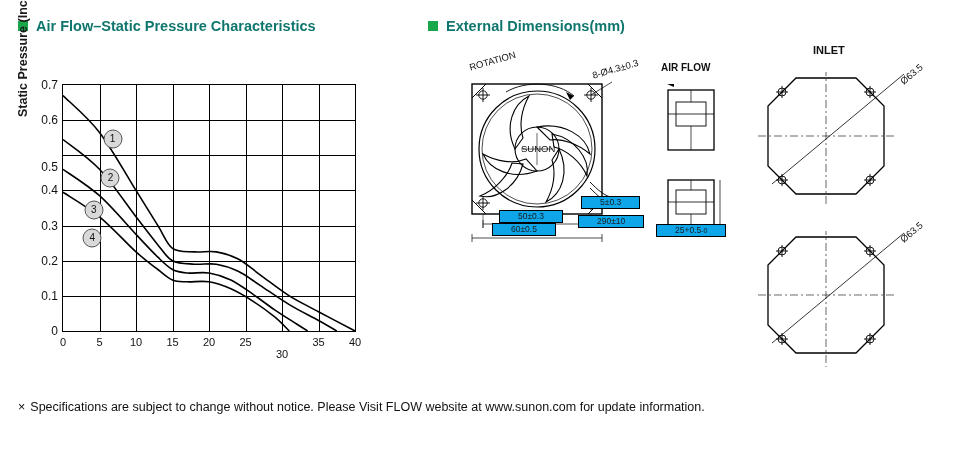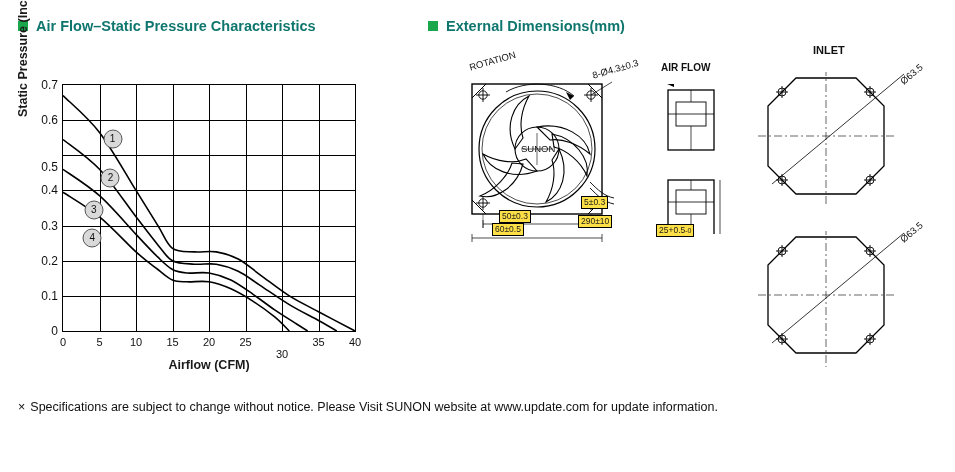--- a/index.html
+++ b/index.html
@@ -61,22 +61,22 @@
     font-size:10px;line-height:16px;text-align:center;
     color:#111;
     transform:translate(-50%,-50%);
   }
 
   
   #draw-block{position:absolute;left:428px;top:46px;width:512px;height:340px;}
   .lbl{position:absolute;font-size:9.5px;color:#111;white-space:nowrap;}
   .lbl.b{font-weight:bold;font-size:10px;}
   .dimbox{
-    position:absolute;border:1px solid #000;background:#fde047;
-    font-size:8.5px;text-align:center;padding:0 2px;
+    position:absolute;border:1px solid #000;background:#0ea5e9;
+    font-size:8.5px;text-align:center;padding:0 18px;
     line-height:11px;white-space:nowrap;
   }
   .rot{transform-origin:left top;}
 
   
   #notes{position:absolute;left:18px;top:400px;width:920px;}
   .note{font-size:12.5px;color:#111;margin-bottom:6px;white-space:nowrap;}
   .note .x{color:#111;margin-right:5px;}
   svg{display:block;}
 </style>
@@ -127,21 +127,20 @@
         <path d="M0.0 10.5 C6.1 16.7,24.3 31.6,36.5 47.4 C48.7 63.3,63.3 89.9,73.0 105.4 C82.7 120.9,88.8 130.9,94.9 140.6 C101.0 150.2,103.4 159.0,109.5 163.4 C115.6 167.8,124.1 166.3,131.4 166.9 C138.7 167.5,146.0 165.8,153.3 166.9 C160.6 168.1,167.9 170.2,175.2 174.0 C182.5 177.8,188.6 183.6,197.1 189.8 C205.6 195.9,216.6 204.7,226.3 210.9 C236.0 217.0,244.6 220.8,255.5 226.7 C266.4 232.5,285.9 242.8,292.0 246.0" fill="none" stroke="#000" stroke-width="1.6"></path>
         <path d="M0.0 54.5 C6.1 59.4,24.3 71.5,36.5 84.3 C48.7 97.2,63.3 119.2,73.0 131.8 C82.7 144.4,88.8 152.6,94.9 159.9 C101.0 167.2,103.4 172.5,109.5 175.7 C115.6 178.9,124.1 178.6,131.4 179.2 C138.7 179.8,146.0 178.1,153.3 179.2 C160.6 180.4,167.9 182.7,175.2 186.3 C182.5 189.8,188.6 194.8,197.1 200.3 C205.6 205.9,216.6 213.8,226.3 219.6 C236.0 225.5,247.6 231.1,255.5 235.5 C263.4 239.8,270.7 244.2,273.8 246.0" fill="none" stroke="#000" stroke-width="1.6"></path>
         <path d="M0.0 84.3 C6.1 88.7,24.3 99.9,36.5 110.7 C48.7 121.5,63.3 139.1,73.0 149.4 C82.7 159.6,88.8 166.3,94.9 172.2 C101.0 178.1,104.6 181.9,109.5 184.5 C114.4 187.1,118.0 187.4,124.1 188.0 C130.2 188.6,138.7 186.8,146.0 188.0 C153.3 189.2,160.6 191.5,167.9 195.0 C175.2 198.6,182.5 204.1,189.8 209.1 C197.1 214.1,204.4 219.9,211.7 224.9 C219.0 229.9,228.1 235.5,233.6 239.0 C239.1 242.5,242.7 244.8,244.6 246.0" fill="none" stroke="#000" stroke-width="1.6"></path>
         <path d="M0.0 107.2 C6.1 111.3,24.3 121.8,36.5 131.8 C48.7 141.7,63.3 158.1,73.0 166.9 C82.7 175.7,88.8 179.8,94.9 184.5 C101.0 189.2,104.6 193.0,109.5 195.0 C114.4 197.1,118.0 196.5,124.1 196.8 C130.2 197.1,138.7 195.6,146.0 196.8 C153.3 198.0,160.6 200.6,167.9 203.8 C175.2 207.1,182.5 211.4,189.8 216.1 C197.1 220.8,205.6 227.0,211.7 231.9 C217.8 236.9,223.9 243.7,226.3 246.0" fill="none" stroke="#000" stroke-width="1.6"></path>
       </svg>
       <div class="curve-badge" style="left: 49.64px; top: 54.4714px;">1</div>
       <div class="curve-badge" style="left: 47.45px; top: 93.1286px;">2</div>
       <div class="curve-badge" style="left: 30.66px; top: 124.757px;">3</div>
       <div class="curve-badge" style="left: 29.2px; top: 152.871px;">4</div>
     </div>
-  <div id="xlabel">Airflow (CFM)</div>
 </div>
 
 <div id="draw-block">
 
   <svg width="150" height="175" style="position:absolute;left:38px;top:32px;">
 
     <rect x="6" y="6" width="130" height="130" fill="none" stroke="#000" stroke-width="1.4"></rect>
 
     <line x1="6" y1="20" x2="20" y2="6" stroke="#000" stroke-width="1"></line>
     <line x1="122" y1="6" x2="136" y2="20" stroke="#000" stroke-width="1"></line>
@@ -267,15 +266,15 @@
     </g>
     <line x1="68" y1="-4" x2="68" y2="136" stroke="#000" stroke-width="0.6" stroke-dasharray="8,3,2,3"></line>
     <line x1="0" y1="64" x2="136" y2="64" stroke="#000" stroke-width="0.6" stroke-dasharray="8,3,2,3"></line>
     <line x1="14" y1="112" x2="146" y2="2" stroke="#000" stroke-width="0.8"></line>
   </svg>
   <div class="lbl rot" style="left:470px;top:190px;transform:rotate(-40deg);">Ø63.5</div>
 </div>
 
 <div id="notes">
   <div class="note">
-    <span class="x">×</span><span>Specifications are subject to change without notice. Please  Visit SUNON website at  www.update.com for update information.</span>
+    <span class="x">×</span><span>Specifications are subject to change without notice. Please  Visit FLOW website at  www.sunon.com for update information.</span>
   </div>
 </div>
 
 </body></html>

